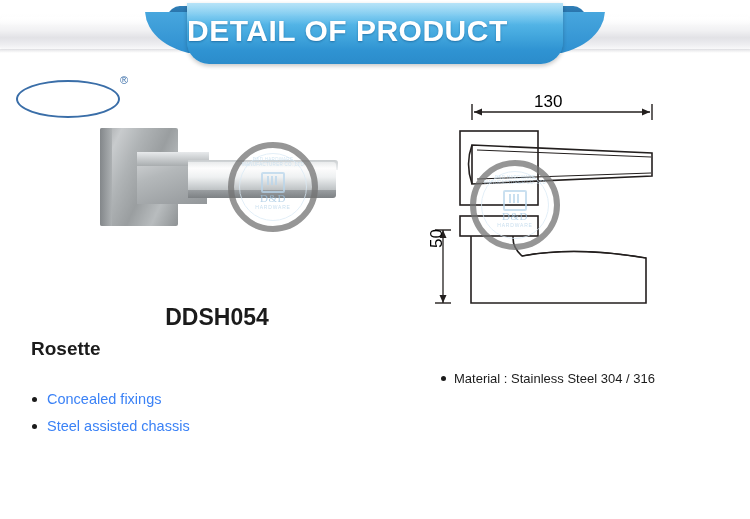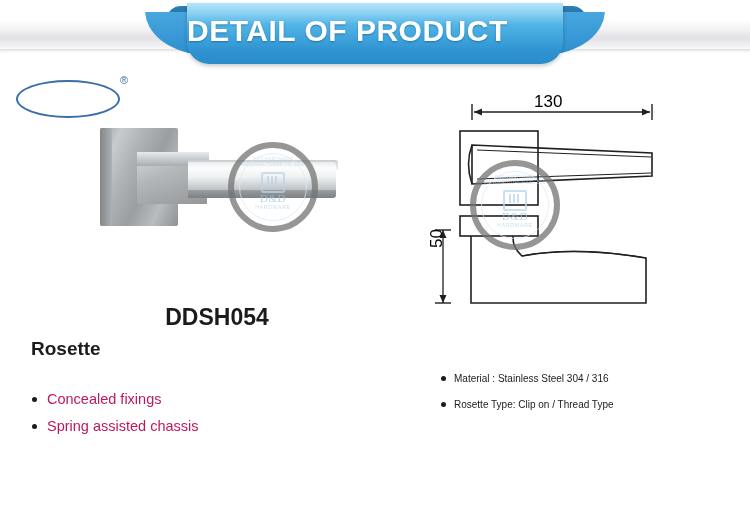--- a/index.html
+++ b/index.html
@@ -357,21 +357,21 @@
   .feature-list {
     position: absolute;
     left: 31px;
     top: 386px;
     width: 350px;
   }
   .feature-item {
     position: relative;
     padding-left: 16px;
     font-size: 14.5px;
-    color: #be185d;
+    color: #3b82f6;
     line-height: 27px;
     white-space: pre-line;
   }
   .feature-item::before {
     content: "";
     position: absolute;
     left: 1px;
     top: 11px;
     width: 5px;
     height: 5px;
@@ -383,21 +383,21 @@
   
   .spec-list {
     position: absolute;
     left: 440px;
     top: 366px;
     width: 310px;
   }
   .spec-item {
     position: relative;
     padding-left: 14px;
-    font-size: 10px;
+    font-size: 13px;
     color: #1b1b1b;
     line-height: 26px;
   }
   .spec-item::before {
     content: "";
     position: absolute;
     left: 1px;
     top: 10px;
     width: 5px;
     height: 5px;
@@ -495,19 +495,18 @@
       <i></i>
       <i></i>
     </div>
   <div class="stamp-name">D&amp;D</div>
   <div class="stamp-sub">HARDWARE</div>
 </div>
 
 <div class="features-title">Rosette</div>
 <div class="feature-list">
   <div class="feature-item">Concealed fixings</div>
-  <div class="feature-item">Spring assisted chassis</div>
+  <div class="feature-item">Steel assisted chassis</div>
 </div>
 
 <div class="spec-list">
   <div class="spec-item">Material : Stainless Steel 304 / 316</div>
-  <div class="spec-item">Rosette Type: Clip on / Thread Type</div>
 </div>
 
 </body></html>

